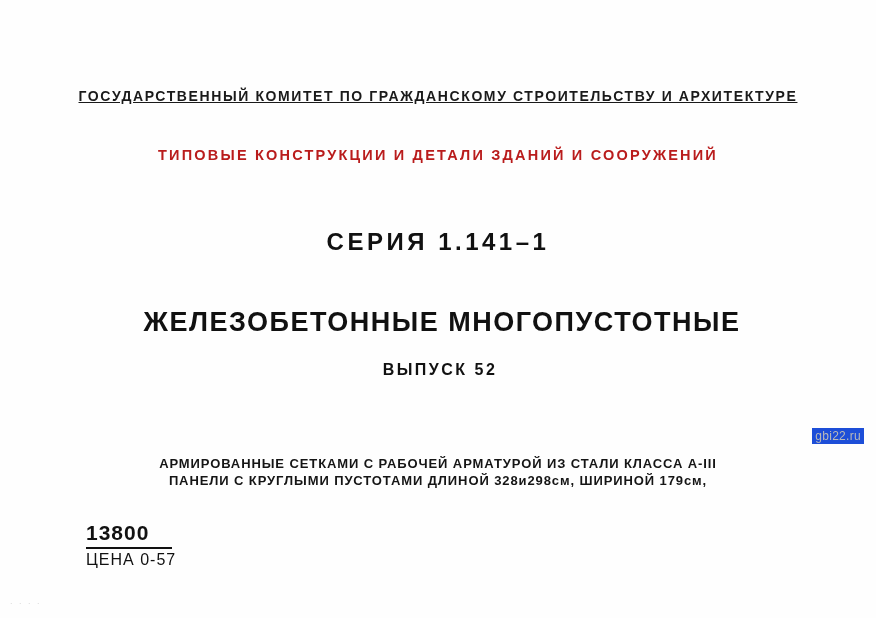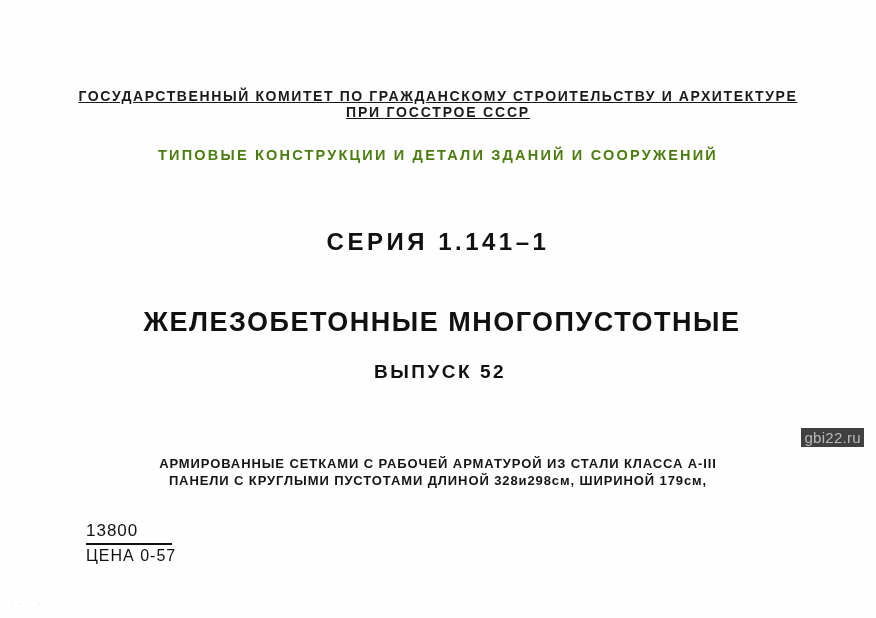--- a/index.html
+++ b/index.html
@@ -41,21 +41,21 @@
   .authority-1 { top: 88px; }
   .authority-2 { top: 104px; letter-spacing: 1.8px; }
 
   .series-subtitle {
     left: 0;
     right: 0;
     top: 147px;
     font-size: 14.5px;
     font-weight: bold;
     letter-spacing: 2.2px;
-    color: #4d7c0f;
+    color: #b91c1c;
   }
 
   .series-number {
     left: 0;
     right: 0;
     top: 228px;
     font-size: 24px;
     font-weight: bold;
     letter-spacing: 3.5px;
   }
@@ -75,21 +75,21 @@
     font-size: 27px;
     font-weight: bold;
     letter-spacing: 1.5px;
     padding-left: 8px;
   }
 
   .issue {
     left: 4px;
     right: 0;
     top: 361px;
-    font-size: 19px;
+    font-size: 16px;
     font-weight: bold;
     letter-spacing: 2.5px;
   }
 
   .desc {
     left: 0;
     right: 0;
     font-size: 13px;
     font-weight: bold;
     letter-spacing: 0.9px;
@@ -99,22 +99,22 @@
   .desc-2 { top: 456px; }
 
   
   .code-area {
     position: absolute;
     left: 86px;
     top: 521px;
     text-align: left;
   }
   .code-number {
-    font-size: 17px;
-    font-weight: normal;
+    font-size: 21px;
+    font-weight: bold;
     letter-spacing: 1px;
     font-family: "Liberation Sans", sans-serif;
     padding-bottom: 1px;
   }
   .code-rule {
     width: 86px;
     height: 2px;
     background: #111;
     margin: 1px 0 2px 0;
   }
@@ -131,35 +131,34 @@
     font-size: 9px;
     color: #d9d9d9;
     letter-spacing: 2px;
   }
 
   
   .watermark {
     position: absolute;
     right: 12px;
     top: 428px;
-    font-size: 15px;
+    font-size: 12px;
     color: #b9b9b9;
-    background: #404040;
+    background: #1d4ed8;
     padding: 1px 3px;
     letter-spacing: 0.3px;
   }
 </style>
 </head>
 <body>
 
 <div class="page">
 
   <div class="block authority authority-1">ГОСУДАРСТВЕННЫЙ  КОМИТЕТ  ПО  ГРАЖДАНСКОМУ  СТРОИТЕЛЬСТВУ  И  АРХИТЕКТУРЕ</div>
 
-  <div class="block authority authority-2">ПРИ  ГОССТРОЕ  СССР</div>
 
   <div class="block series-subtitle">ТИПОВЫЕ  КОНСТРУКЦИИ  И  ДЕТАЛИ  ЗДАНИЙ  И  СООРУЖЕНИЙ</div>
 
   <div class="block series-number">СЕРИЯ  1.141–1</div>
 
 
   <div class="block main-title-2">ЖЕЛЕЗОБЕТОННЫЕ  МНОГОПУСТОТНЫЕ</div>
 
   <div class="block issue">ВЫПУСК  52</div>
 

